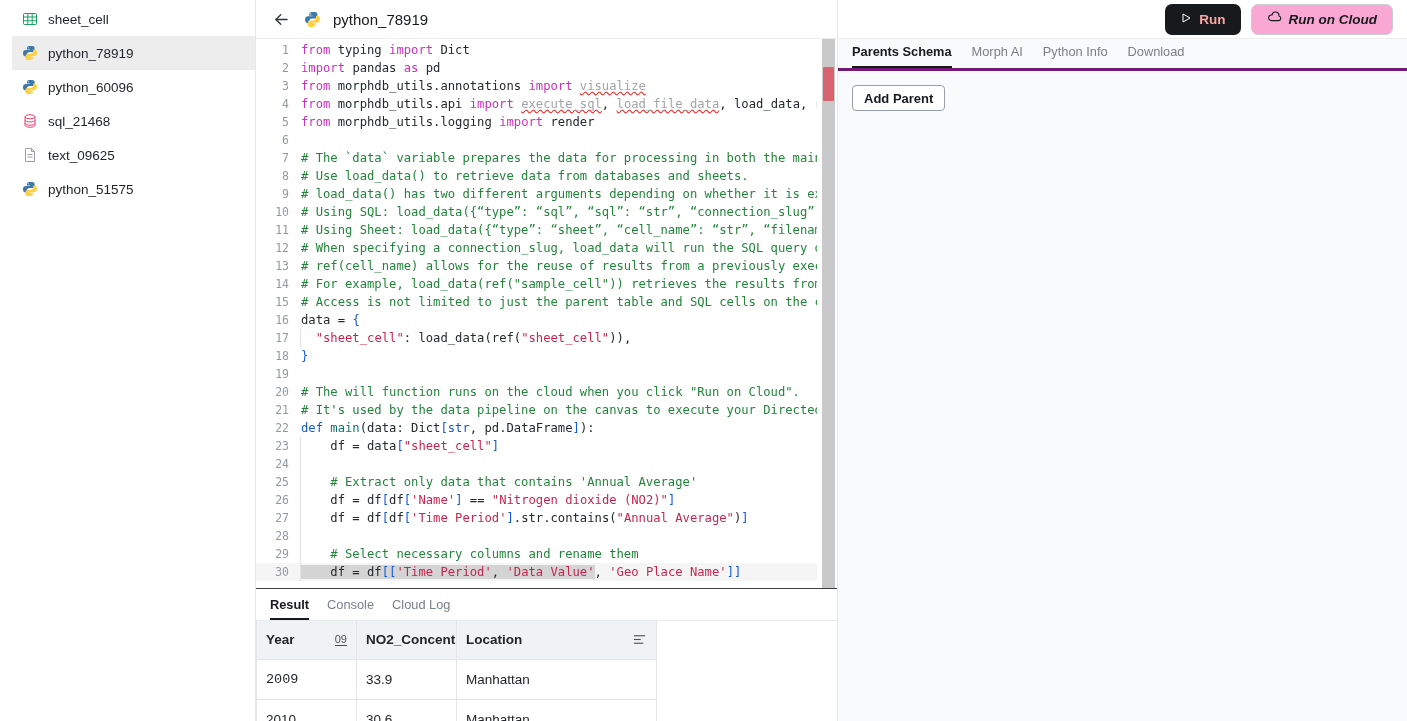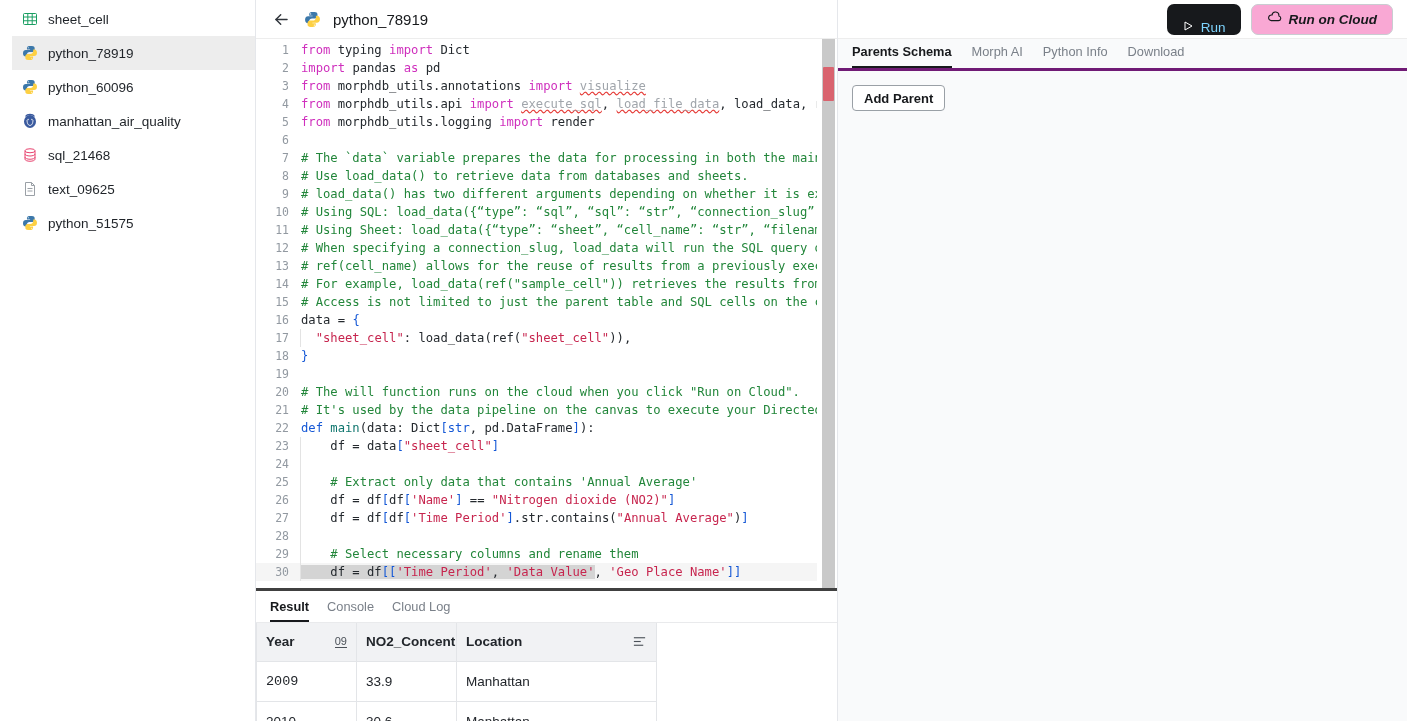--- a/index.html
+++ b/index.html
@@ -104,21 +104,21 @@
   }
   #ed-err {
     position:absolute; right:2px; top:28px; width:11px; height:34px;
     background:#d9636e; border-radius:1px;
   }
 
   
   #results {
     flex: 0 0 133px; height: 133px;
     background: #fff;
-    border-top: 3px solid #404040;
+    border-top: 1px solid #404040;
     display:flex; flex-direction: column;
     overflow:hidden;
   }
   #res-tabs {
     height: 32px; flex:0 0 32px;
     display:flex; align-items:flex-end; gap: 18px;
     padding-left: 14px;
     border-bottom: 1px solid #e9eaec;
   }
   .rtab {
@@ -152,21 +152,21 @@
   #right-top {
     height: 38px; flex:0 0 38px;
     display:flex; align-items:center; justify-content:flex-end;
     gap: 10px; padding-right: 14px; background:#fff;
   }
   .btn {
     display:flex; align-items:center; gap:7px;
     height: 31px; padding: 0 15px; border-radius:7px;
     font-size:13.5px; cursor:pointer; white-space:nowrap;
   }
-  #run-btn { background:#17191c; color:#7dd3fc; font-weight:400;align-items:flex-end; }
+  #run-btn { background:#17191c; color:#fca5a5; font-weight:700; }
   #cloud-btn { background:#f9a8d4; color:#17191c; border:1px solid #c9ccd1; font-weight:700;font-style:italic; }
   #right-tabs {
     height: 33px; flex:0 0 33px;
     display:flex; align-items:flex-end; gap:20px;
     padding-left: 14px;
     border-top:1px solid #ededed;
     border-bottom: 3px solid #701a75;
     background:#f9fafb;
   }
   .ptab {
@@ -205,30 +205,20 @@
             <path fill="#fdd043" d="M16.1 30c3.3 0 6-.9 6-4v-3h-6.3v-1h8.6c3 0 5.6-2.2 5.6-6.4 0-4.2-2.3-6.6-5.3-6.6h-2.3v3.6c0 3-2.6 5.4-5.6 5.4h-5.6c-2.5 0-4.5 2-4.5 4.5V26c0 2.6 2.2 4 5.3 4h4.1zm3.4-2.3c-.7 0-1.2-.5-1.2-1.2s.5-1.2 1.2-1.2 1.2.5 1.2 1.2-.5 1.2-1.2 1.2z"></path>
           </svg>
           <span class="lbl">python_78919</span>
         </div>
         <div class="side-item">
           <svg class="ico" viewBox="0 0 32 32" width="16" height="16">
             <path fill="#3c78aa" d="M15.9 2c-3.3 0-6 .9-6 4v3h6.3v1H7.6C4.6 10 2 12.2 2 16.4c0 4.2 2.3 6.6 5.3 6.6h2.3v-3.6c0-3 2.6-5.4 5.6-5.4h5.6c2.5 0 4.5-2 4.5-4.5V6c0-2.6-2.2-4-5.3-4h-4.1zm-3.4 2.3c.7 0 1.2.5 1.2 1.2s-.5 1.2-1.2 1.2-1.2-.5-1.2-1.2.5-1.2 1.2-1.2z"></path>
             <path fill="#fdd043" d="M16.1 30c3.3 0 6-.9 6-4v-3h-6.3v-1h8.6c3 0 5.6-2.2 5.6-6.4 0-4.2-2.3-6.6-5.3-6.6h-2.3v3.6c0 3-2.6 5.4-5.6 5.4h-5.6c-2.5 0-4.5 2-4.5 4.5V26c0 2.6 2.2 4 5.3 4h4.1zm3.4-2.3c-.7 0-1.2-.5-1.2-1.2s.5-1.2 1.2-1.2 1.2.5 1.2 1.2-.5 1.2-1.2 1.2z"></path>
           </svg>
           <span class="lbl">python_60096</span>
-        </div>
-        <div class="side-item">
-          <svg class="ico" viewBox="0 0 32 32" width="16" height="16">
-            <ellipse cx="16" cy="17" rx="12" ry="13" fill="#3a5a9e"></ellipse>
-            <path d="M8 6c1-2 4-3 8-3s7 1 8 3" stroke="#3a5a9e" stroke-width="3" fill="none" stroke-linecap="round"></path>
-            <path d="M10 14c0 6 2 11 6 11s6-5 6-11" stroke="#ffffff" stroke-width="1.6" fill="none"></path>
-            <circle cx="12.2" cy="13" r="1.3" fill="#fff"></circle>
-            <circle cx="19.8" cy="13" r="1.3" fill="#fff"></circle>
-          </svg>
-          <span class="lbl">manhattan_air_quality</span>
         </div>
         <div class="side-item">
           <svg class="ico" viewBox="0 0 32 32" width="16" height="16">
             <ellipse cx="16" cy="7.5" rx="10" ry="4" fill="none" stroke="#e8436f" stroke-width="2"></ellipse>
             <path d="M6 7.5v17c0 2.2 4.5 4 10 4s10-1.8 10-4v-17" fill="none" stroke="#e8436f" stroke-width="2"></path>
             <path d="M6 14c0 2.2 4.5 4 10 4s10-1.8 10-4" fill="none" stroke="#e8436f" stroke-width="2"></path>
             <path d="M6 20.5c0 2.2 4.5 4 10 4s10-1.8 10-4" fill="none" stroke="#e8436f" stroke-width="2"></path>
           </svg>
           <span class="lbl">sql_21468</span>
         </div>

